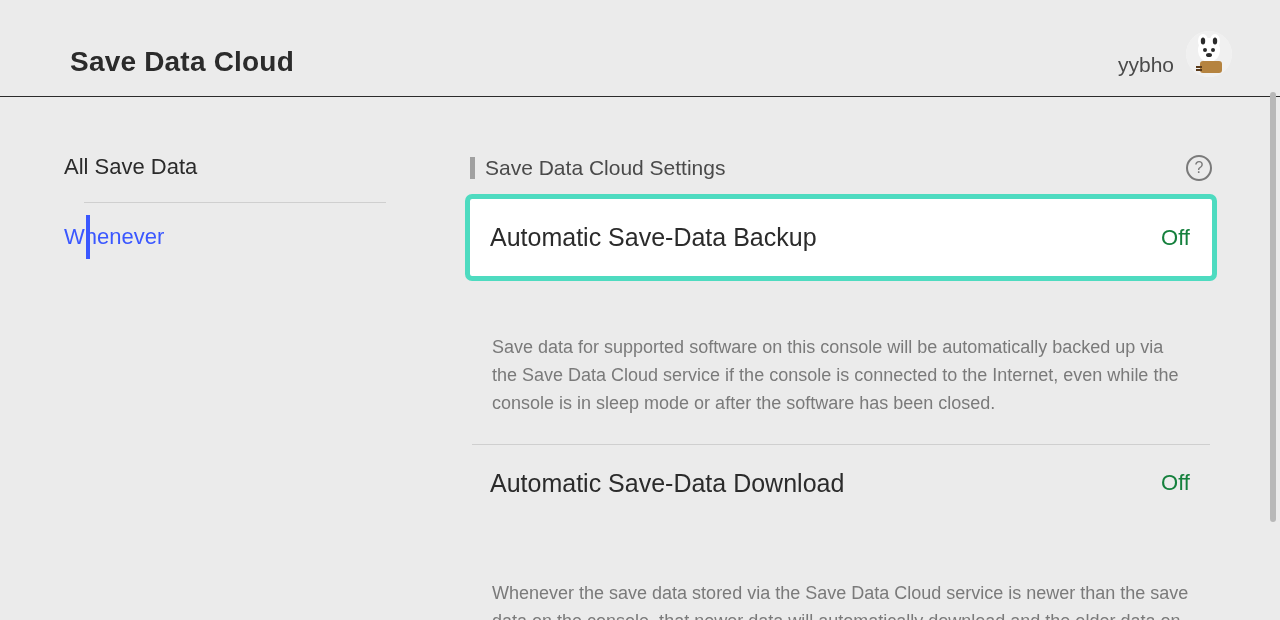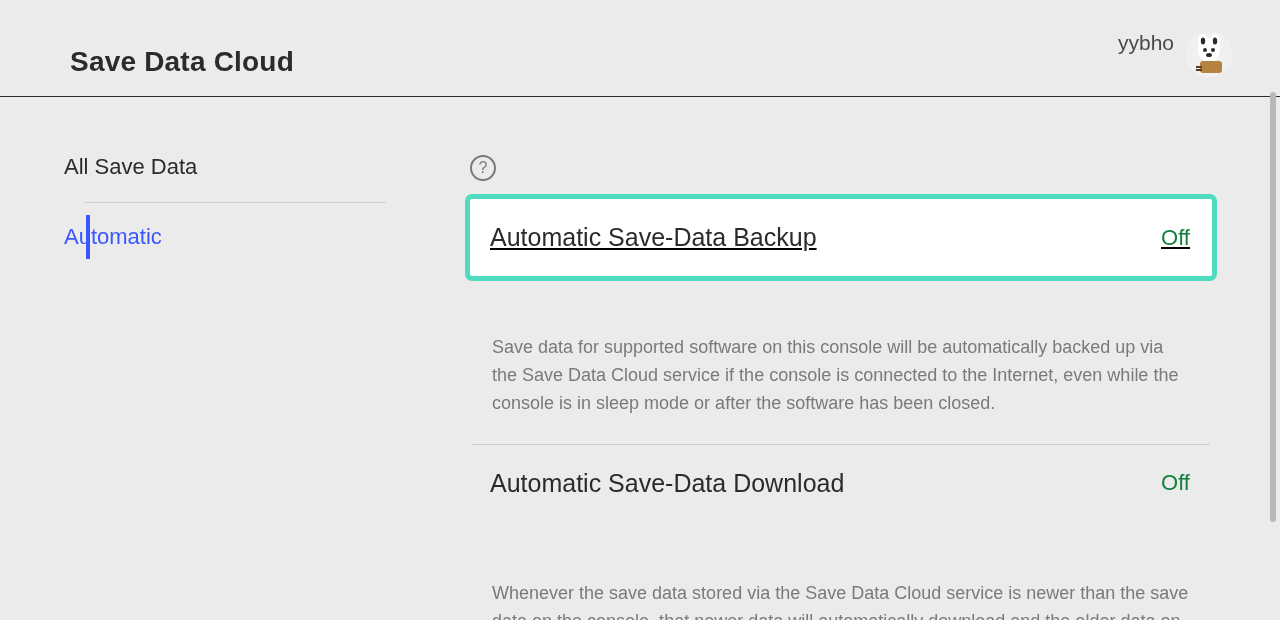--- a/index.html
+++ b/index.html
@@ -24,21 +24,21 @@
     }
     .page-title {
       font-size: 28px;
       font-weight: 700;
       color: #2b2b2b;
       letter-spacing: 0.2px;
       margin-top: 16px;
     }
     .user-area {
       display: flex;
-      align-items: flex-start;
+      align-items: flex-end;
       gap: 12px;
     }
     .username {
       font-size: 21px;
       color: #4a4a4a;
     }
     .avatar {
       width: 46px;
       height: 46px;
       border-radius: 50%;
@@ -135,21 +135,20 @@
       justify-content: space-between;
       align-items: center;
       padding: 24px 22px 24px 20px;
       background: transparent;
       cursor: pointer;
     }
     .setting-row.focused {
       background: #ffffff;
       outline: 5px solid #4edbc0;
       border-radius: 2px;
-      text-decoration: underline;
     }
     .setting-label {
       font-size: 25px;
       color: #2b2b2b;
       font-weight: 400;
     }
     .setting-value {
       font-size: 22px;
       color: #15803d;
     }
@@ -209,27 +208,31 @@
 <div class="body-area">
   <nav class="sidebar">
     <ul class="sidebar-list">
       <li class="sidebar-item">
         <span>All Save Data</span>
       </li>
       <li class="sidebar-divider-wrap">
           <div class="sidebar-divider"></div>
         </li>
       <li class="sidebar-item active">
-        <span>Automatic</span>
+        <span>Whenever</span>
       </li>
     </ul>
   </nav>
 
   <main class="main-content">
     <div class="section-header">
+      <div class="section-title-wrap">
+        <div class="section-bar"></div>
+        <div class="section-title">Save Data Cloud Settings</div>
+      </div>
       <div class="help-icon">
         <span>?</span>
       </div>
     </div>
 
     <div class="setting-row focused">
       <div class="setting-label">Automatic Save-Data Backup</div>
       <div class="setting-value">Off</div>
     </div>
     <div class="setting-description">Save data for supported software on this console will be automatically backed up via the Save Data Cloud service if the console is connected to the Internet, even while the console is in sleep mode or after the software has been closed.</div>

